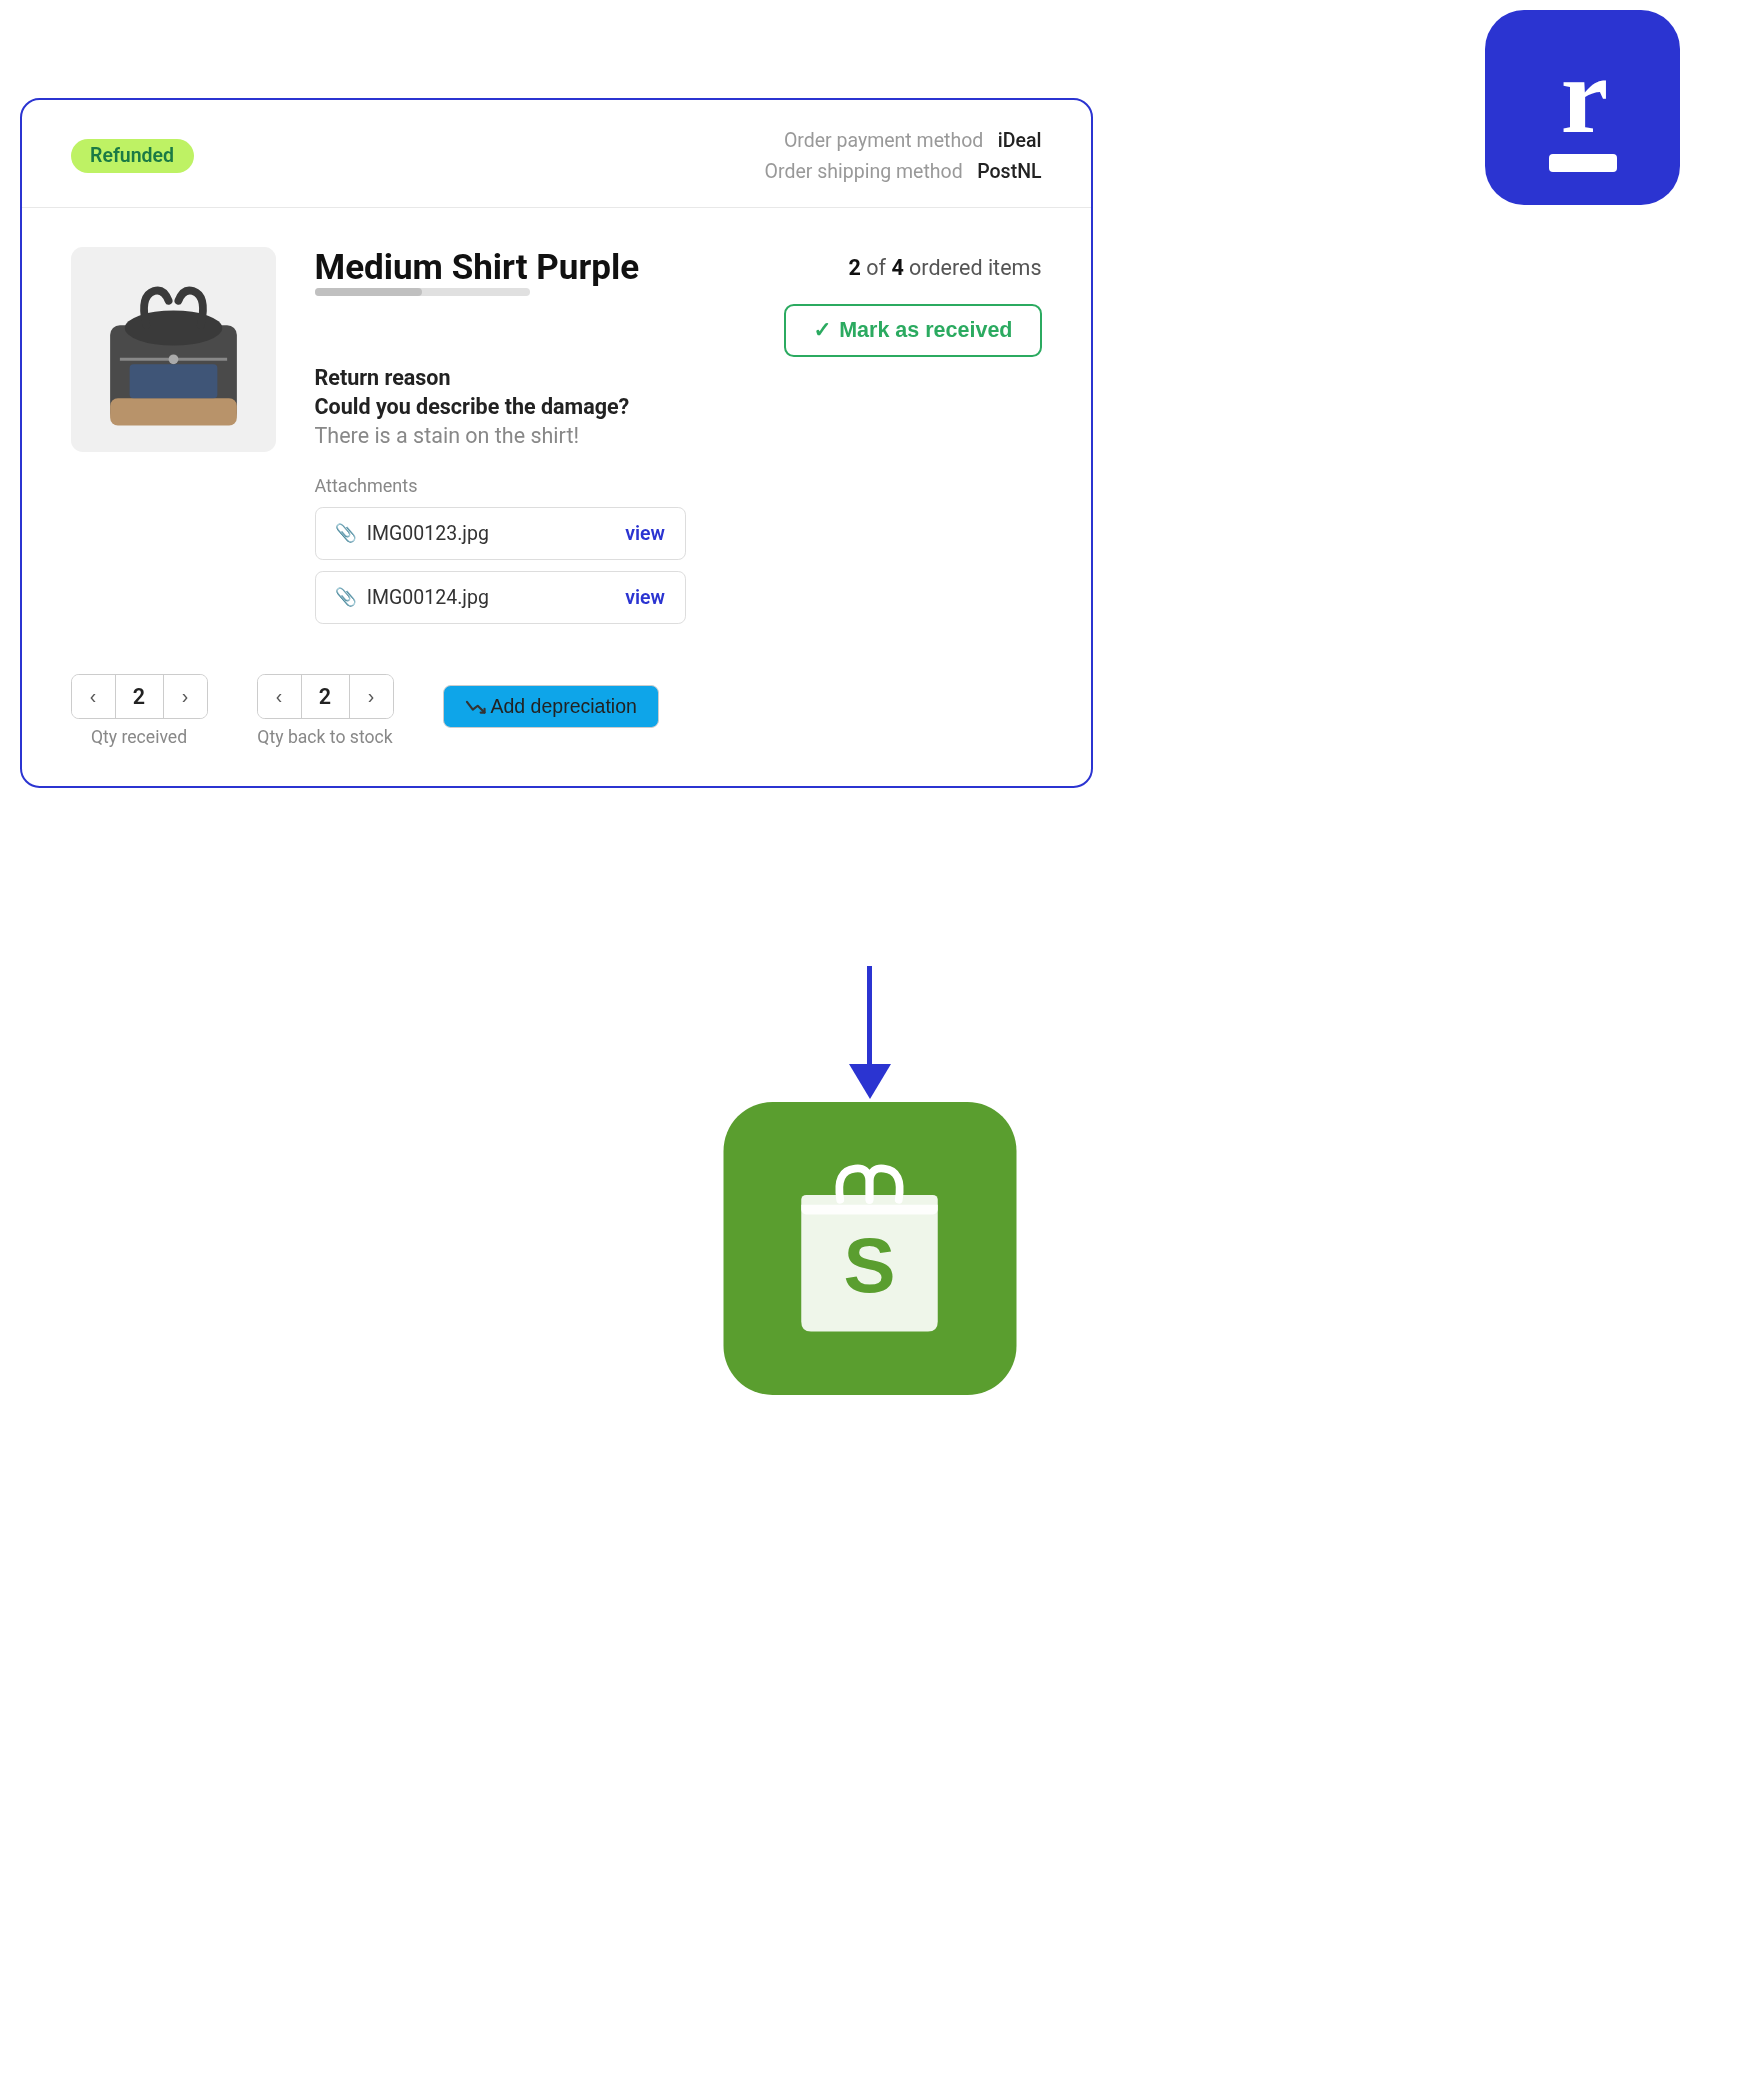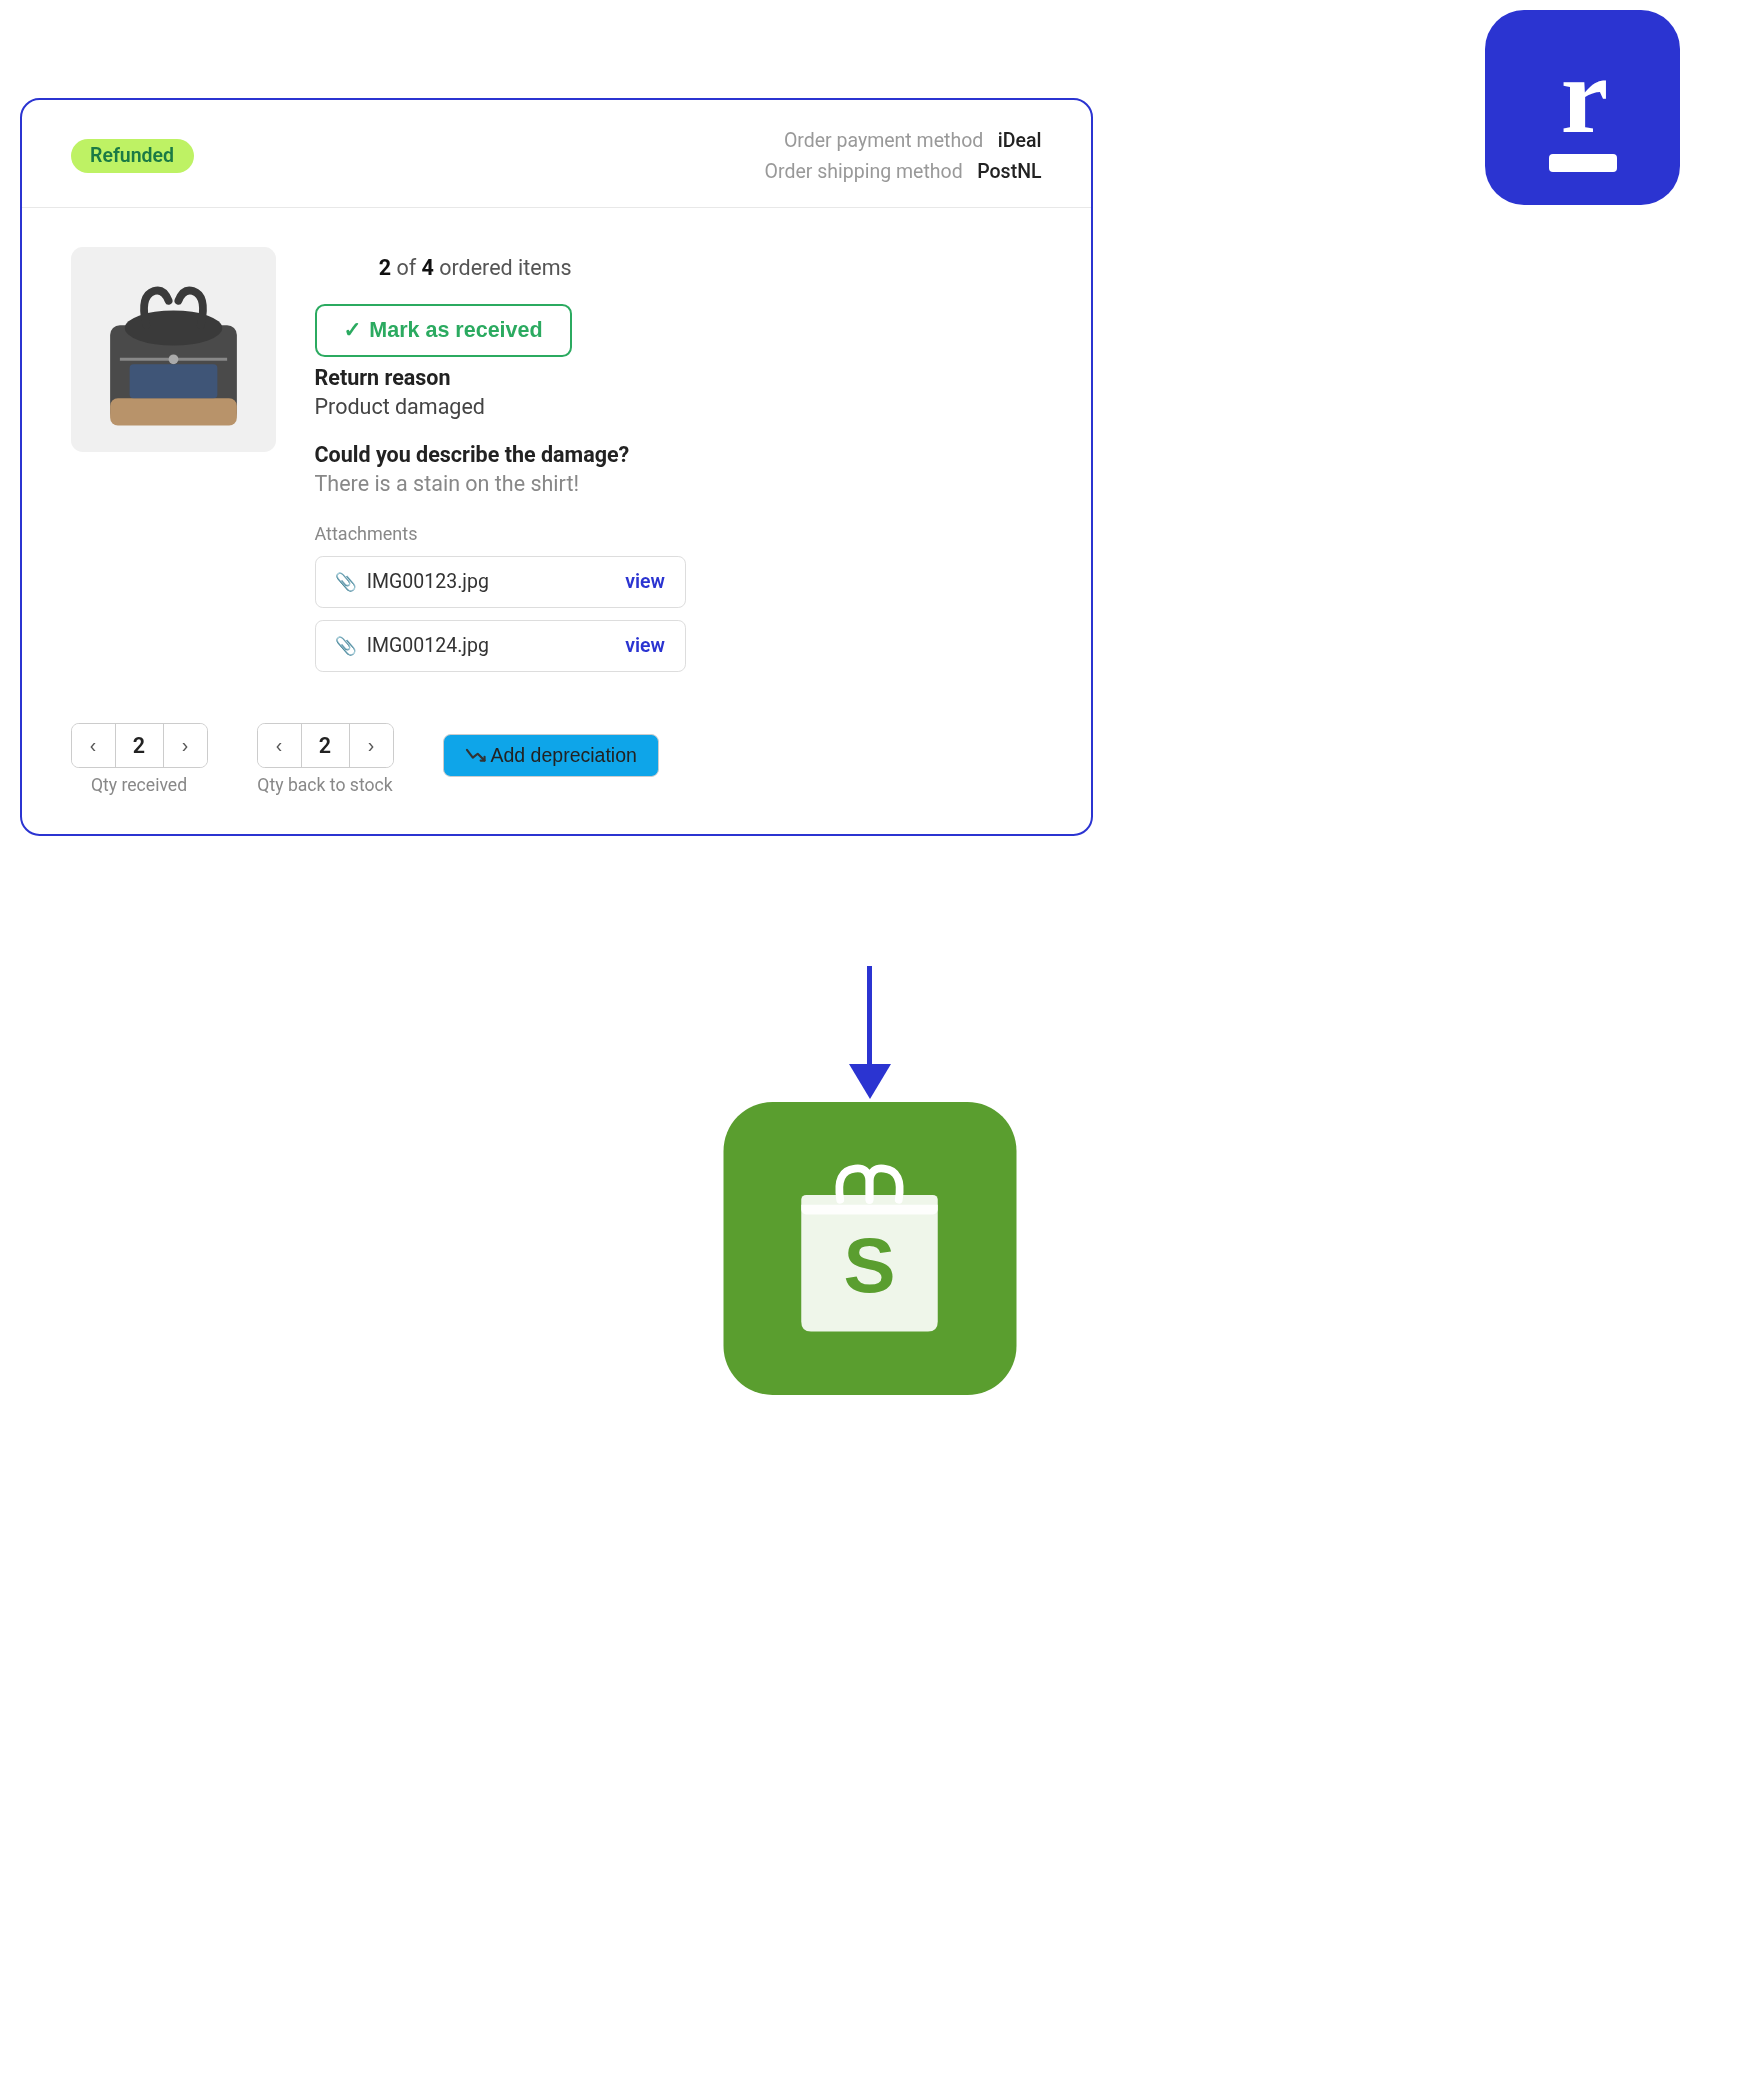--- a/index.html
+++ b/index.html
@@ -408,36 +408,41 @@
         <circle cx="100" cy="110" r="5" fill="#aaa"></circle>
 
         <rect x="35" y="150" width="130" height="28" rx="8" fill="#b8936a"></rect>
 
         <rect x="55" y="115" width="90" height="35" rx="4" fill="#3a5a8a" opacity="0.7"></rect>
       </svg>
     </div>
 
     <div class="product-details">
       <div class="product-title-row">
+        <div>
+          <div class="product-name">Medium Shirt Purple</div>
+          <div class="progress-bar-wrap">
+            <div class="progress-bar-fill"></div>
+          </div>
+        </div>
         <div style="display:flex; flex-direction:column; align-items:flex-end; gap:15.6px;">
           <div class="ordered-items">
             <strong>2</strong>
             <span> of </span>
             <strong>4</strong>
             <span>ordered items</span>
           </div>
           <button class="mark-received-btn">
             <span class="check-icon">✓</span>
             <span>Mark as received</span>
           </button>
         </div>
       </div>
 
       <div class="return-reason-label">Return reason</div>
-      <div class="return-reason-value">Product damaged</div>
 
       <div class="damage-question">Could you describe the damage?</div>
       <div class="damage-answer">There is a stain on the shirt!</div>
 
       <div class="attachments-label">Attachments</div>
 
       <div class="attachment-item">
         <div class="attachment-left">
           <span class="paperclip-icon">📎</span>
           <span>IMG00123.jpg</span>

